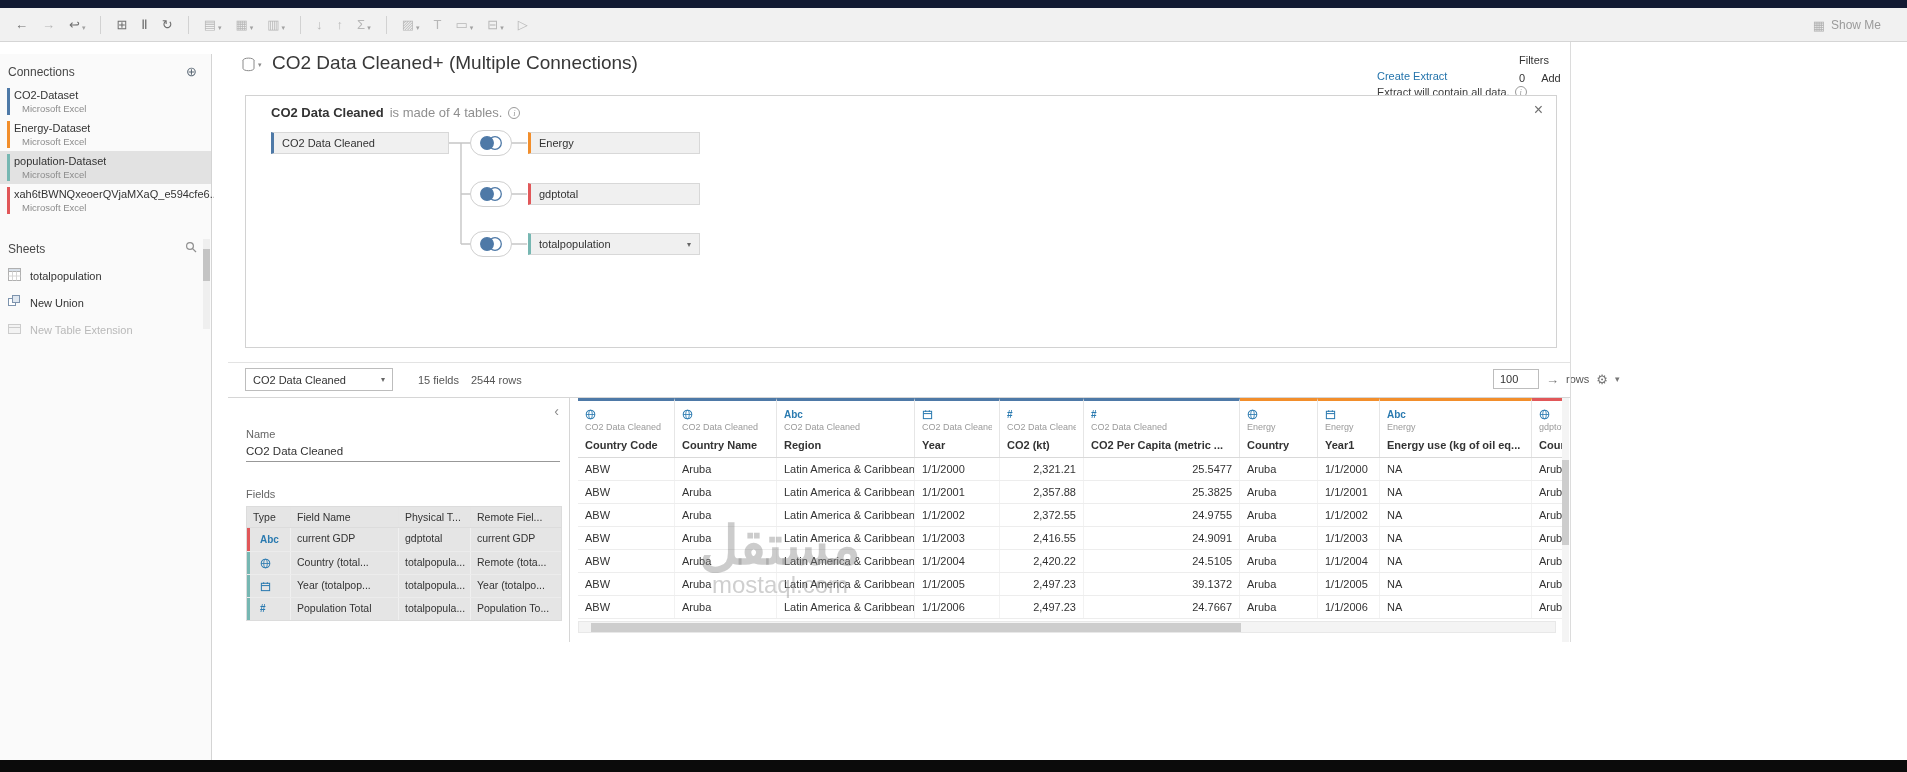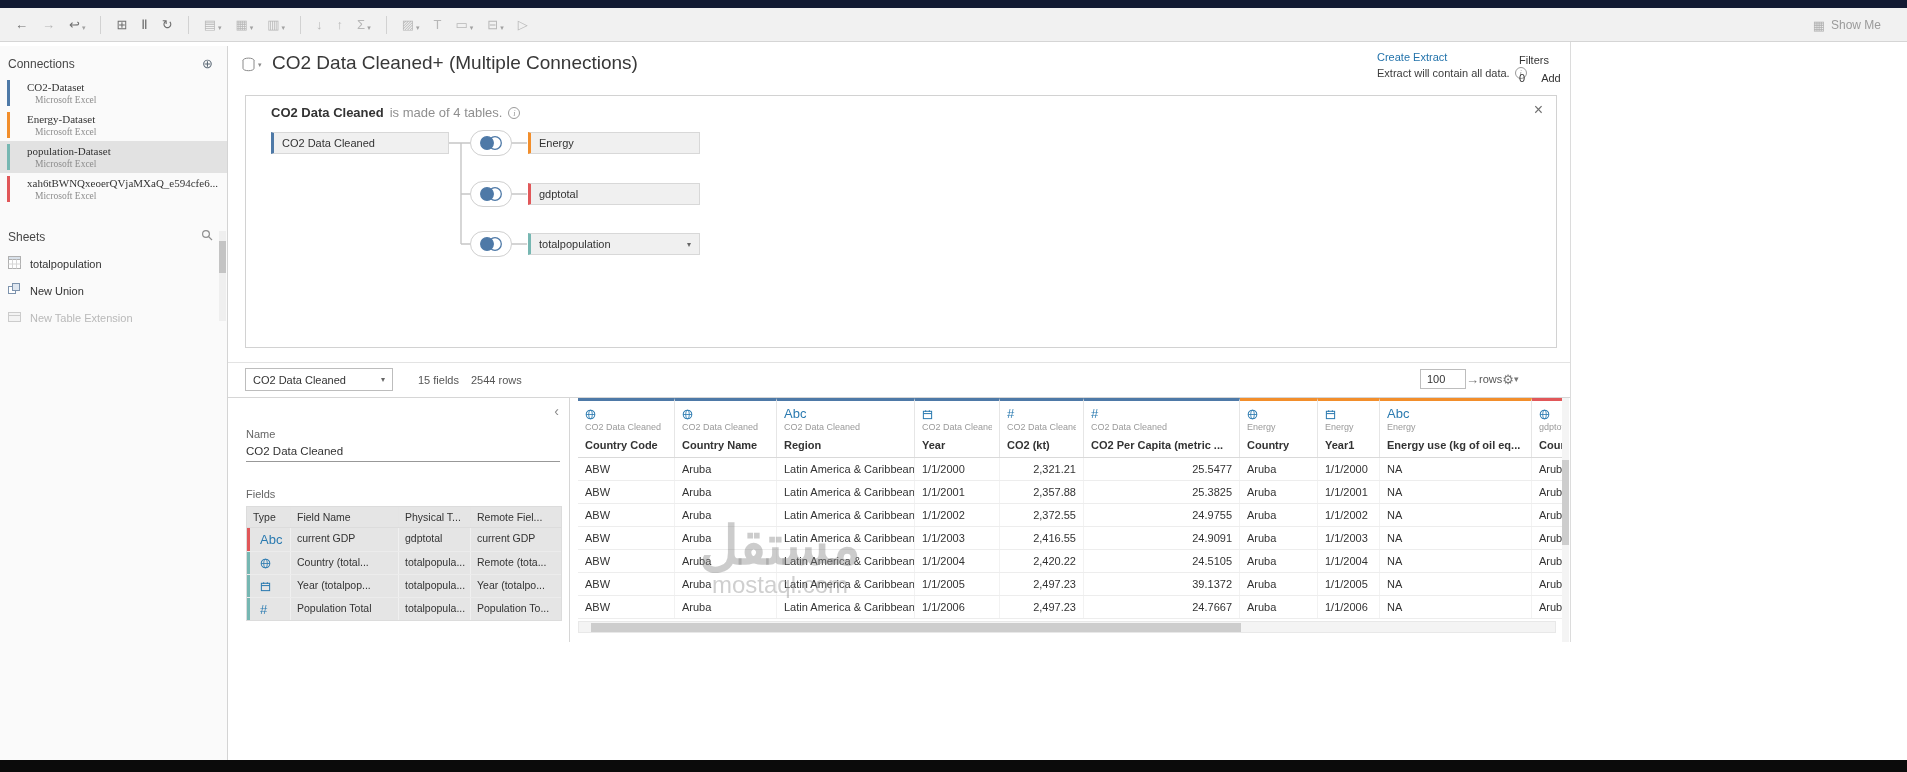--- a/index.html
+++ b/index.html
@@ -15,41 +15,41 @@
   .toolbar-icons { display:flex; align-items:center; }
   .ticon { display:inline-flex; align-items:flex-end; color:#6f6f6f; font-size:13px; margin:0 7px; line-height:1; }
   .ticon.dis { color:#b7b7b7; }
   .tcaret { font-size:7px; color:#a2a2a2; margin-left:2px; }
   .tsep { width:1px; height:18px; background:#d2d2d2; margin:0 8px; }
   .showme { position:absolute; right:26px; top:0; height:34px; display:flex; align-items:center; gap:6px;
             color:#9b9b9b; font-size:12px; }
   .showme-ico { font-size:13px; color:#b0b0b0; }
 
   
-  .sidebar { position:absolute; left:0; top:46px; width:228px; height:718px; background:#fafafa;
+  .sidebar { position:absolute; left:0; top:54px; width:212px; height:718px; background:#fafafa;
              border-right:1px solid #d4d4d4; }
   .conn-header, .sheets-header { display:flex; justify-content:space-between; align-items:center;
              padding:10px 14px 6px 8px; font-size:12px; color:#474747; }
   .sheets-header { margin-top:14px; }
   .add-conn { color:#5e6b78; font-size:13px; }
-  .conn-item { position:relative; display:flex; align-items:flex-end; min-height:32px; padding:4px 8px 4px 27px;font-family:Liberation Serif, serif; }
+  .conn-item { position:relative; display:flex; align-items:flex-end; min-height:32px; padding:4px 8px 4px 14px; }
   .conn-item.selected { background:#e2e2e2; }
   .conn-bar { position:absolute; left:7px; top:3px; bottom:3px; width:3px; }
   .conn-name { font-size:11px; color:#333; white-space:nowrap; overflow:hidden; max-width:200px; }
   .conn-sub  { font-size:9.5px; color:#8c8c8c; padding-left:8px; margin-top:2px; }
   .sheet-row { display:flex; align-items:center; gap:9px; padding:6px 8px; font-size:11px; color:#333; }
   .sheet-row.disabled .row-label { color:#b9b9b9; }
   .side-scroll-track { position:absolute; right:1px; top:185px; width:7px; height:90px; background:#efefef; }
   .side-scroll-thumb { position:absolute; left:0; top:10px; width:7px; height:32px; background:#c4c4c4; }
 
   
   .ds-icon { position:absolute; left:241px; top:57px; display:flex; align-items:center; gap:2px; }
   .mini-caret { font-size:7px; color:#8a8a8a; }
   .page-title { position:absolute; left:272px; top:52px; font-size:19px; font-weight:400; color:#383838; }
-  .extract-block { position:absolute; left:1377px; top:51px; font-size:11px; }
+  .extract-block { position:absolute; left:1377px; top:70px; font-size:11px; }
   .create-extract { color:#2373ab; margin-bottom:4px; }
   .extract-note { color:#3c3c3c; display:flex; align-items:center; gap:5px; }
   .info-i { display:inline-flex; width:12px; height:12px; border:1px solid #9b9b9b; border-radius:50%;
             color:#9b9b9b; font-size:8.5px; align-items:center; justify-content:center;
             font-family:"Liberation Serif", serif; font-style:italic; }
   .filters-block { position:absolute; left:1519px; top:54px; font-size:11px; color:#333; }
   .filters-row { display:flex; gap:16px; margin-top:6px; }
 
   
   .canvas { position:absolute; left:245px; top:95px; width:1312px; height:253px; background:#fff;
@@ -70,21 +70,21 @@
           background:#fff; display:flex; align-items:center; justify-content:center; }
   .v0 { top:34px; } .v1 { top:85px; } .v2 { top:135px; }
 
   
   .gt-divider { position:absolute; left:228px; top:362px; width:1342px; height:1px; background:#e3e3e3; }
   .table-selector { position:absolute; left:245px; top:368px; width:148px; height:23px; border:1px solid #bdbdbd;
                     background:#fff; display:flex; align-items:center; justify-content:space-between;
                     padding:0 7px; font-size:11px; color:#333; }
   .sel-caret { font-size:8px; color:#666; }
   .fields-info { position:absolute; left:418px; top:374px; font-size:11px; color:#555; display:flex; gap:12px; }
-  .rows-controls { position:absolute; left:1420px; top:369px; display:flex; align-items:center; 
+  .rows-controls { position:absolute; left:1493px; top:369px; display:flex; align-items:center; gap:7px;
                    font-size:11px; color:#555; }
   .rows-input { width:46px; height:20px; border:1px solid #bdbdbd; background:#fff; display:flex;
                 align-items:center; padding-left:6px; font-size:11px; color:#333; }
   .jump { color:#777; font-size:13px; }
   .gear { color:#777; font-size:13px; }
   .gt-caret { color:#777; font-size:9px; }
   .panel-divider-h { position:absolute; left:228px; top:397px; width:1342px; height:1px; background:#d6d6d6; }
 
   
   .meta-panel { position:absolute; left:228px; top:398px; width:342px; height:244px; background:#fff;
@@ -122,21 +122,21 @@
   .gcell.num { text-align:right; }
   .hscroll { position:absolute; left:578px; top:621px; width:978px; height:12px; background:#f4f4f4;
              border:1px solid #e8e8e8; }
   .hthumb { position:absolute; left:12px; top:1px; width:650px; height:9px; background:#cdcdcd; }
   .vscroll { position:absolute; left:1562px; top:398px; width:7px; height:244px; background:#f4f4f4; }
   .vthumb { position:absolute; left:0; top:62px; width:7px; height:85px; background:#cdcdcd; }
   .win-right-edge { position:absolute; left:1570px; top:42px; width:1px; height:600px; background:#dcdcdc; }
 
   
   .ficon { display:inline-flex; align-items:center; line-height:1; }
-  .ficon.txt { color:#2a7ab0; font-size:13px; font-weight:normal; }
+  .ficon.txt { color:#2a7ab0; font-size:10px; font-weight:bold; }
 
   
   .watermark { position:absolute; left:648px; top:516px; width:264px; text-align:center; z-index:50;
                pointer-events:none; }
   .wm-ar { font-size:54px; font-weight:bold; color:rgba(128,128,128,0.40); line-height:1.1; }
   .wm-en { font-size:24px; color:rgba(148,148,148,0.45); margin-top:-4px; }
 </style>
 </head>
 <body>
 

